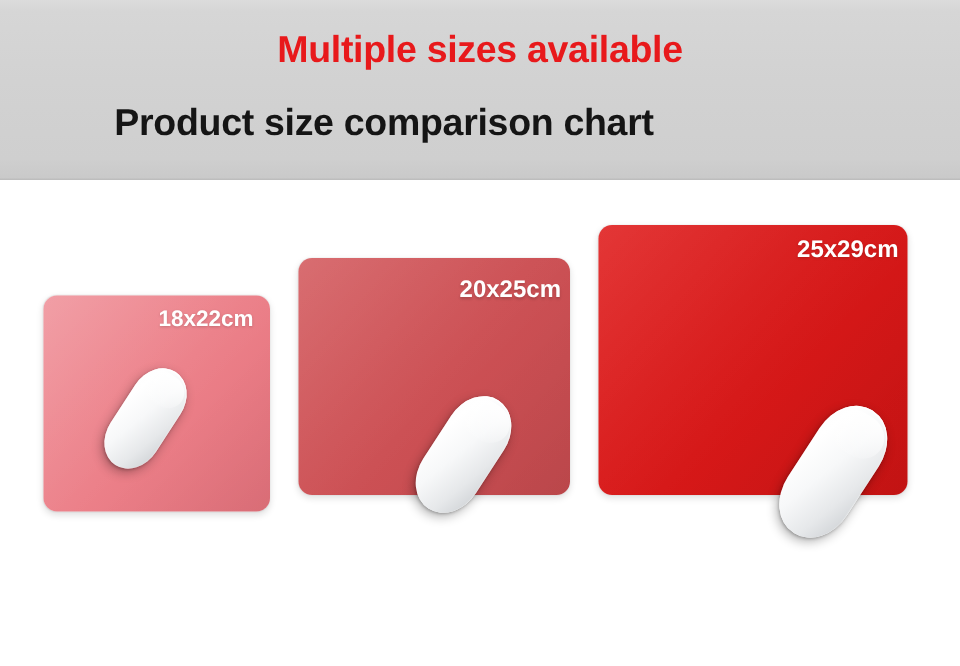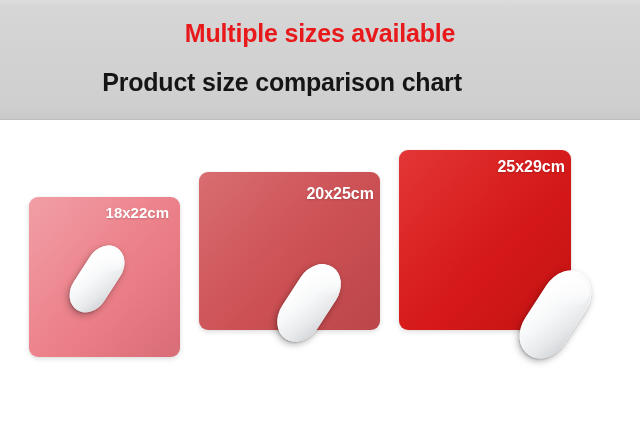--- a/index.html
+++ b/index.html
@@ -48,21 +48,20 @@
     left: 0;
     top: 70px;
     width: 512px;
     text-align: center;
     color: #151515;
     font-size: 25px;
     font-weight: bold;
     letter-spacing: -0.2px;
     line-height: 1;
     white-space: nowrap;
-    padding-left: 26px;
   }
 
   
   #product-area {
     position: absolute;
     left: 0;
     top: 120px;
     width: 640px;
     height: 324px;
     background: #ffffff;
@@ -118,21 +117,21 @@
     border-radius: 50% / 60%;
     background: linear-gradient(180deg,
                 rgba(255,255,255,0.85) 0%,
                 rgba(255,255,255,0.10) 100%);
     pointer-events: none;
   }
 
   
   #pad-1 {
     left: 29px;  top: 77px;
-    width: 151px; height: 160px;
+    width: 151px; height: 144px;
     background: linear-gradient(128deg, #f0949c 0%, #ec8089 50%, #e4727c 100%);
   }
   #pad-1 .size-label { right: 11px; top: 8px; font-size: 15px; }
   #mouse-1 {
     left: 79px; top: 122px;
     width: 36px; height: 74px;
     border-radius: 18px / 22px;
     transform: rotate(33deg);
   }
 
@@ -146,21 +145,21 @@
   #mouse-2 {
     left: 288px; top: 140px;
     width: 42px; height: 86px;
     border-radius: 21px / 26px;
     transform: rotate(33deg);
   }
 
   
   #pad-3 {
     left: 399px; top: 30px;
-    width: 172px; height: 180px;
+    width: 206px; height: 180px;
     background: linear-gradient(128deg, #e02020 0%, #d61818 52%, #cc1414 100%);
   }
   #pad-3 .size-label { right: 6px; top: 9px; font-size: 16px; }
   #mouse-3 {
     left: 532px; top: 146px;
     width: 47px; height: 97px;
     border-radius: 23px / 29px;
     transform: rotate(33deg);
   }
 </style>

